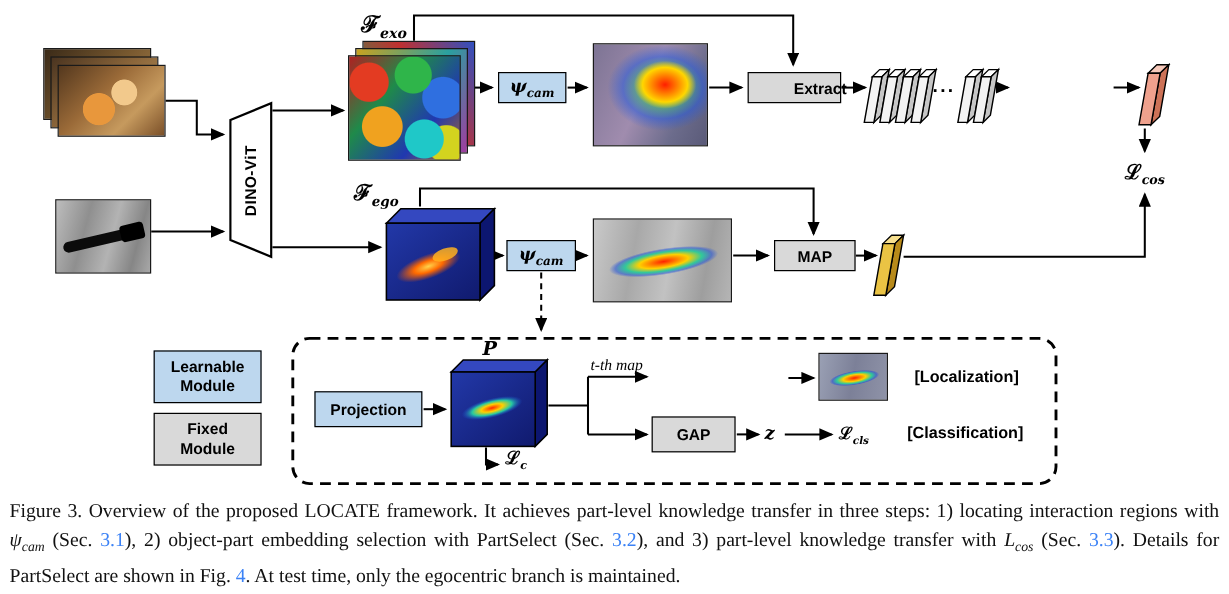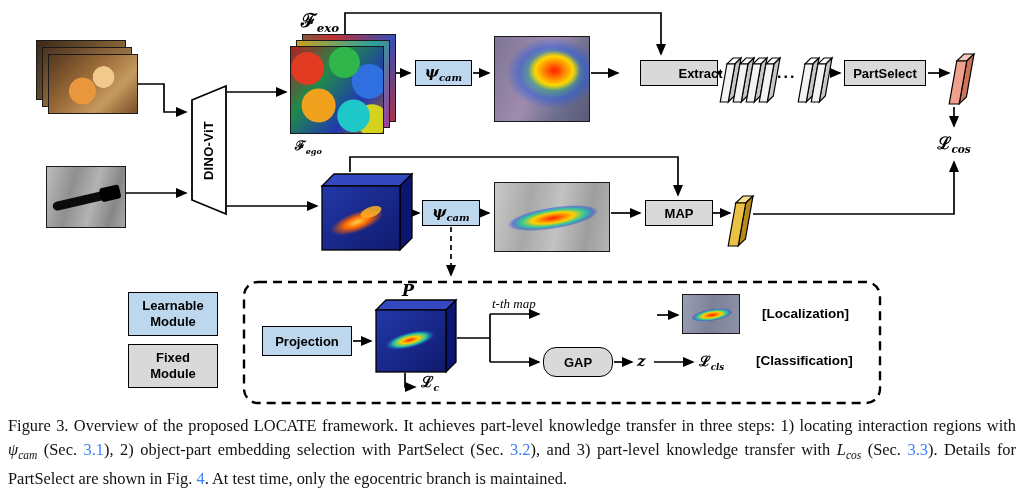--- a/index.html
+++ b/index.html
@@ -194,35 +194,32 @@
 
   <div>
     <div class="fmap fm-l3"></div>
     <div class="fmap fm-l2"></div>
     <div class="fmap fm-l1"></div>
   </div>
 
   <div class="mathlbl" style="left:289px; top:7px; font-size:19px;margin-left:12px;">
     <span class="cal">ℱ</span><sub>exo</sub>
   </div>
-  <div class="mathlbl" style="left:295px; top:136px; font-size:13px;">
+  <div class="mathlbl" style="left:295px; top:148px; font-size:18px;">
     <span class="cal">ℱ</span><sub>ego</sub>
   </div>
   <div class="mathlbl" style="left:929px; top:131px; width:50px; font-size:17px; text-align:center;">
     <span class="cal">ℒ</span><sub>cos</sub>
   </div>
 
   <div class="box blue boxmath" style="left:415px; top:60px; width:57px; height:26px;">
     <span><span class="base">ψ</span><sub>cam</sub></span>
   </div>
-  <div class="box gray" style="left:640px; top:60px; width:78px; height:26px;padding-left:43px;">
+  <div class="box gray" style="left:623px; top:60px; width:78px; height:26px;padding-left:43px;">
     <span>Extract</span>
-  </div>
-  <div class="box gray" style="left:844px; top:60px; width:82px; height:26px;">
-    <span>PartSelect</span>
   </div>
   <div class="box blue boxmath" style="left:422px; top:200px; width:58px; height:26px;">
     <span><span class="base">ψ</span><sub>cam</sub></span>
   </div>
   <div class="box gray" style="left:645px; top:200px; width:68px; height:26px;">
     <span>MAP</span>
   </div>
 
   <div class="abs hm-exo"></div>
   <div class="abs hm-ego">
@@ -240,21 +237,21 @@
 Module</span>
   </div>
 
   <div class="box blue" style="left:262px; top:326px; width:90px; height:30px;">
     <span>Projection</span>
   </div>
   <div class="mathlbl" style="left:402px; top:281px; font-size:16px;">
     <span class="base">P</span>
   </div>
   <div class="tthmap" style="left:492px; top:296px;">t-th map</div>
-  <div class="box gray" style="left:543px; top:347px; width:70px; height:30px;border-radius:13px;">
+  <div class="box gray" style="left:543px; top:347px; width:70px; height:30px;">
     <span>GAP</span>
   </div>
   <div class="mathlbl" style="left:637px; top:352px; font-size:15px;">
     <span class="base">z</span>
   </div>
   <div class="mathlbl" style="left:699px; top:351px; font-size:14px;">
     <span class="cal">ℒ</span><sub>cls</sub>
   </div>
   <div class="mathlbl" style="left:421px; top:371px; font-size:15px;">
     <span class="cal">ℒ</span><sub>c</sub>

